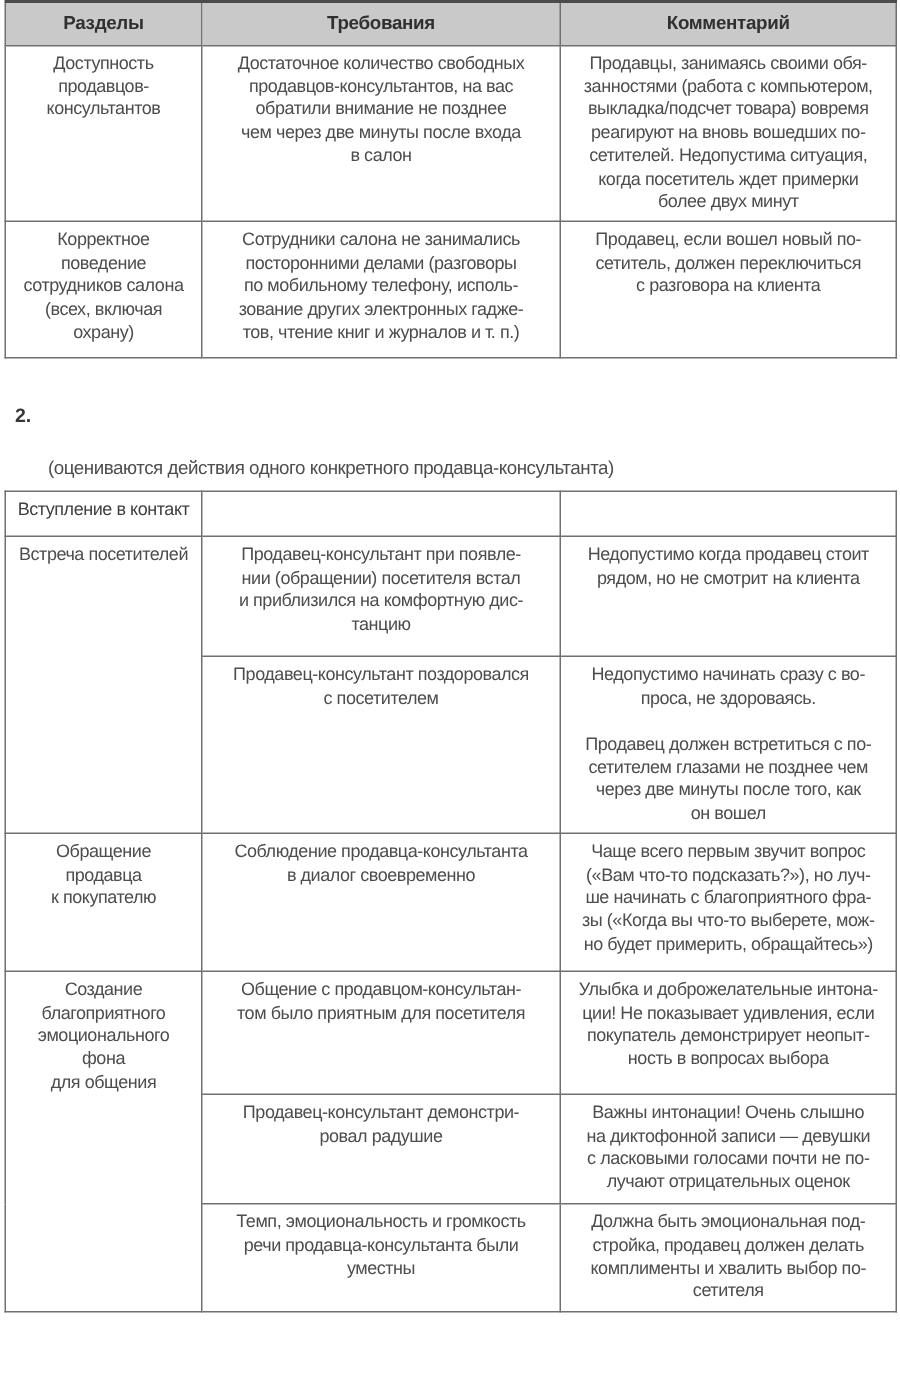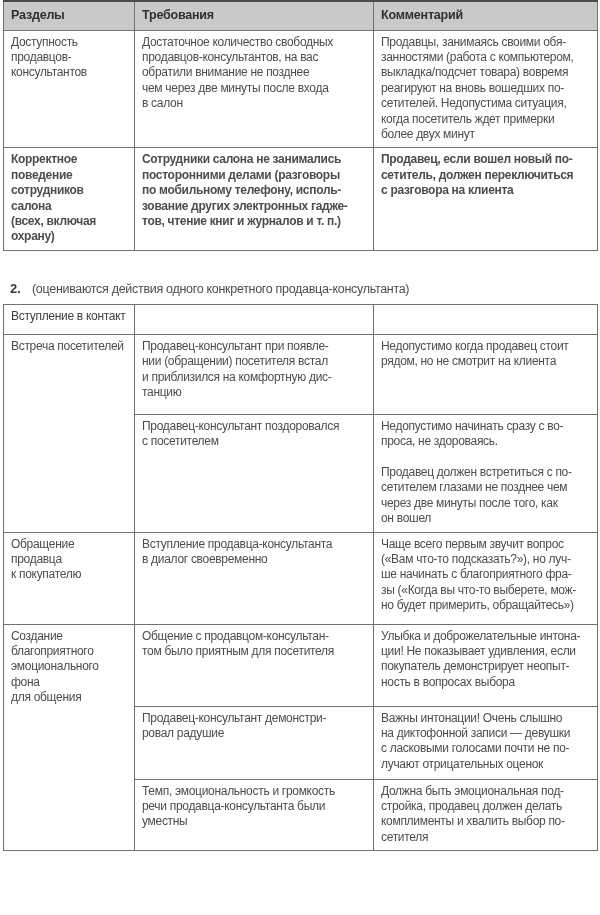--- a/index.html
+++ b/index.html
@@ -22,21 +22,21 @@
     width: 594px;
     table-layout: fixed;
   }
   table.grid.t1 {
     border-top: 2px solid #4b4b4b;
   }
   .grid th, .grid td {
     box-sizing: border-box;
     border: 1px solid #707070;
     vertical-align: top;
-    text-align: left;
+    text-align: center;
     padding: 4px 7px 5px 7px;
     font-size: 12px;
     line-height: 15.4px;
     letter-spacing: -0.3px;
     white-space: pre-line;
     overflow: hidden;
     font-weight: normal;
     margin-top: 22px;
   }
   .grid th {
@@ -53,21 +53,21 @@
   .col-3 { width: 224px; }
 
   .bold-cell {
     font-weight: bold;
     color: #404040;
     font-size: 12.5px;
   }
 
   
   .t1 tr.r0 > td { height: 116px; }
-  .t1 tr.r1 > td { height: 91px; font-weight: bold; }
+  .t1 tr.r1 > td { height: 91px; }
   .t1 tr.r2 > td { height: 71px; }
   .t2 tr.ra > td { height: 30px; }
   .t2 tr.rb1 > td { height: 80px; }
   .t2 tr.rb2 > td { height: 112px; }
   .t2 tr.rc  > td { height: 92px; }
   .t2 tr.rd1 > td { height: 82px; }
   .t2 tr.rd2 > td { height: 73px; }
   .t2 tr.rd3 > td { height: 59px; }
 
   .section-heading {
@@ -89,20 +89,21 @@
     color: #363636;
     font-size: 13px;
     line-height: 16px;
     letter-spacing: -0.2px;
   }
   .section-subtitle {
     font-size: 12.5px;
     line-height: 17px;
     color: #4d4d4d;
     letter-spacing: -0.3px;
+    margin-top: 35px;
   }
 </style>
 </head>
 <body>
 
 <div class="page">
 
   <table class="grid t1">
     <colgroup>
       <col class="col-1">
@@ -187,21 +188,21 @@
 
 Продавец должен встретиться с по-
 сетителем глазами не позднее чем
 через две минуты после того, как
 он вошел</td>
       </tr>
 
       <tr class="rc">
         <td>Обращение продавца
 к покупателю</td>
-        <td>Вступление продавца-консультанта
+        <td>Соблюдение продавца-консультанта
 в диалог своевременно</td>
         <td>Чаще всего первым звучит вопрос
 («Вам что-то подсказать?»), но луч-
 ше начинать с благоприятного фра-
 зы («Когда вы что-то выберете, мож-
 но будет примерить, обращайтесь»)</td>
       </tr>
 
       <tr class="rd1">
         <td rowspan="3">Создание

